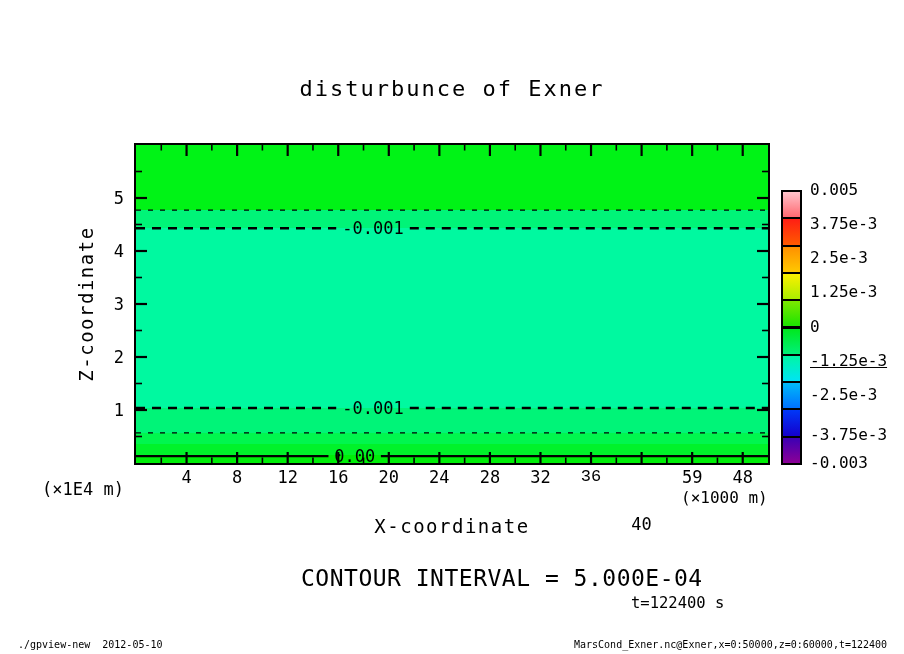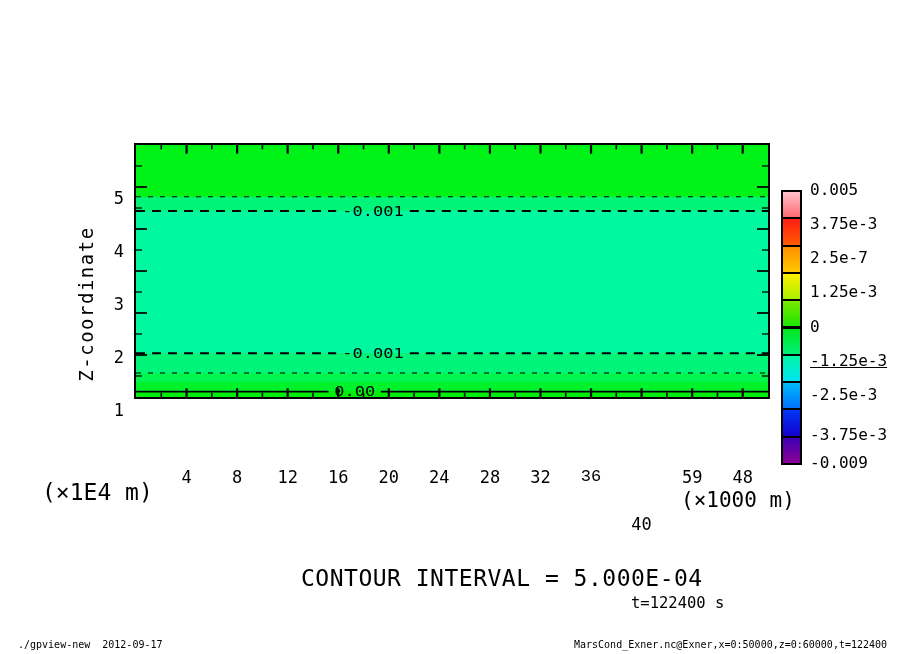--- a/index.html
+++ b/index.html
@@ -2,43 +2,44 @@
 <html><head>
 <meta charset="utf-8">
 <style>
   html,body{margin:0;padding:0;background:#ffffff;}
   #canvas{
     position:relative;width:904px;height:654px;background:#ffffff;overflow:hidden;
     font-family:"DejaVu Sans Mono","Liberation Mono",monospace;color:#000;
   }
   .abs{position:absolute;}
   #plot-title{top:76px;left:136px;width:632px;text-align:center;font-size:22px;letter-spacing:2px;white-space:pre;}
-  #plot-frame{left:134px;top:143px;width:636px;height:256px;border:2.5px solid #000;box-sizing:border-box;}
+  #plot-frame{left:134px;top:143px;width:636px;height:322px;border:2.5px solid #000;box-sizing:border-box;}
   #plot-fill{position:absolute;left:0;top:0;width:100%;height:100%;}
   #overlay{position:absolute;left:0;top:0;width:100%;height:100%;}
   .xtick-label{top:467px;width:48px;text-align:center;font-size:17px;}
   .ytick-label{left:72px;width:52px;text-align:right;font-size:17px;height:22px;line-height:22px;}
-  #y-axis-unit{left:42px;top:479px;font-size:23px;white-space:pre;}
-  #x-axis-unit{left:681px;top:488px;font-size:21px;white-space:pre;}
+  #y-axis-unit{left:42px;top:479px;font-size:17px;white-space:pre;}
+  #x-axis-unit{left:681px;top:488px;font-size:16px;white-space:pre;}
   #x-axis-title{top:515px;left:136px;width:632px;text-align:center;font-size:19px;letter-spacing:1.5px;}
   #y-axis-title{left:87px;top:304px;width:260px;height:24px;text-align:center;font-size:19px;letter-spacing:1.5px;
     transform:translate(-50%,-50%) rotate(-90deg);}
   .cbar-cell{left:781px;width:21px;border:2px solid #000;box-sizing:border-box;}
   .cbar-label{left:810px;height:20px;line-height:20px;font-size:16px;white-space:pre;}
   #contour-note{left:301px;top:565px;font-size:23px;letter-spacing:0.5px;white-space:pre;}
   #time-note{left:631px;top:594px;font-size:15.5px;white-space:pre;}
   .footer{top:639px;font-size:10px;white-space:pre;}
   #footer-left{left:18px;}
   #footer-right{left:562px;margin-left:12px;}
 </style>
 </head>
 <body>
 
 <div id="canvas">
 
+  <div class="abs" id="plot-title">disturbunce of Exner</div>
 
   <div class="abs" id="plot-frame">
     <div id="plot-fill" style="background: linear-gradient(rgb(0, 243, 22) 0%, rgb(0, 243, 22) 20.5%, rgb(0, 244, 120) 20.5%, rgb(0, 244, 120) 26.17%, rgb(0, 249, 160) 26.17%, rgb(0, 249, 160) 82.67%, rgb(0, 244, 120) 82.67%, rgb(0, 244, 120) 90.5%, rgb(0, 246, 78) 90.5%, rgb(0, 246, 78) 94%, rgb(0, 242, 42) 94%, rgb(0, 242, 42) 97.5%, rgb(0, 238, 8) 97.5%, rgb(0, 238, 8) 100%);"></div>
     <svg id="overlay" viewBox="0 0 632 318" preserveAspectRatio="none">
         <line x1="25.28" y1="0" x2="25.28" y2="5.5" stroke="#000" stroke-width="1.6"></line>
         <line x1="25.28" y1="318" x2="25.28" y2="312.5" stroke="#000" stroke-width="1.6"></line>
         <line x1="50.56" y1="0" x2="50.56" y2="11" stroke="#000" stroke-width="2.2"></line>
         <line x1="50.56" y1="318" x2="50.56" y2="307" stroke="#000" stroke-width="2.2"></line>
         <line x1="75.84" y1="0" x2="75.84" y2="5.5" stroke="#000" stroke-width="1.6"></line>
         <line x1="75.84" y1="318" x2="75.84" y2="312.5" stroke="#000" stroke-width="1.6"></line>
@@ -115,20 +116,21 @@
         <text x="237" y="268.88" text-anchor="middle" font-size="17" font-family="&quot;DejaVu Sans Mono&quot;,&quot;Liberation Mono&quot;,monospace" fill="#000">-0.001</text>
         <line x1="0" y1="287.79" x2="632" y2="287.79" stroke="#000" stroke-width="1.3" stroke-dasharray="5,7"></line>
         <line x1="0" y1="311.11" x2="192.472" y2="311.11" stroke="#000" stroke-width="2.3"></line>
         <line x1="244.87199999999999" y1="311.11" x2="632" y2="311.11" stroke="#000" stroke-width="2.3"></line>
         <text x="218.672" y="317.11" text-anchor="middle" font-size="17" font-family="&quot;DejaVu Sans Mono&quot;,&quot;Liberation Mono&quot;,monospace" fill="#000">0.00</text>
       </svg>
   </div>
 
   <div class="abs" id="y-axis-title">Z-coordinate</div>
   <div class="abs" id="y-axis-unit">(×1E4 m)</div>
+  <div class="abs" id="x-axis-title">X-coordinate</div>
   <div class="abs" id="x-axis-unit">(×1000 m)</div>
 
   <div id="xtick-labels">
       <div class="abs xtick-label" style="left: 162.56px;">4</div>
       <div class="abs xtick-label" style="left: 213.12px;">8</div>
       <div class="abs xtick-label" style="left: 263.68px;">12</div>
       <div class="abs xtick-label" style="left: 314.24px;">16</div>
       <div class="abs xtick-label" style="left: 364.8px;">20</div>
       <div class="abs xtick-label" style="left: 415.36px;">24</div>
       <div class="abs xtick-label" style="left: 465.92px;">28</div>
@@ -154,28 +156,28 @@
       <div class="abs cbar-cell" style="top: 299.2px; height: 29.3px; background: linear-gradient(rgb(124, 232, 0), rgb(28, 228, 0));"></div>
       <div class="abs cbar-cell" style="top: 326.5px; height: 29.3px; background: linear-gradient(rgb(0, 232, 30), rgb(0, 240, 120));"></div>
       <div class="abs cbar-cell" style="top: 353.8px; height: 29.3px; background: linear-gradient(rgb(0, 246, 164), rgb(0, 228, 244));"></div>
       <div class="abs cbar-cell" style="top: 381.1px; height: 29.3px; background: linear-gradient(rgb(0, 186, 248), rgb(0, 114, 255));"></div>
       <div class="abs cbar-cell" style="top: 408.4px; height: 29.3px; background: linear-gradient(rgb(0, 56, 248), rgb(20, 0, 204));"></div>
       <div class="abs cbar-cell" style="top: 435.7px; height: 29.3px; background: linear-gradient(rgb(60, 0, 180), rgb(140, 0, 150));"></div>
     </div>
   <div id="colorbar-labels">
       <div class="abs cbar-label" style="top: 180px;">0.005</div>
       <div class="abs cbar-label" style="top: 214.125px;">3.75e-3</div>
-      <div class="abs cbar-label" style="top: 248.25px;">2.5e-7</div>
+      <div class="abs cbar-label" style="top: 248.25px;">2.5e-3</div>
       <div class="abs cbar-label" style="top: 282.375px;">1.25e-3</div>
       <div class="abs cbar-label" style="top: 316.5px;">0</div>
       <div class="abs cbar-label" style="top: 350.625px; text-decoration: underline;">-1.25e-3</div>
       <div class="abs cbar-label" style="top: 384.75px;">-2.5e-3</div>
       <div class="abs cbar-label" style="top: 425px;">-3.75e-3</div>
-      <div class="abs cbar-label" style="top: 453px;">-0.009</div>
+      <div class="abs cbar-label" style="top: 453px;">-0.003</div>
     </div>
 
   <div class="abs" id="contour-note">CONTOUR INTERVAL = 5.000E-04</div>
   <div class="abs" id="time-note">t=122400 s</div>
 
-  <div class="abs footer" id="footer-left">./gpview-new  2012-09-17</div>
+  <div class="abs footer" id="footer-left">./gpview-new  2012-05-10</div>
   <div class="abs footer" id="footer-right">MarsCond_Exner.nc@Exner,x=0:50000,z=0:60000,t=122400</div>
 
 </div>
 
 </body></html>

